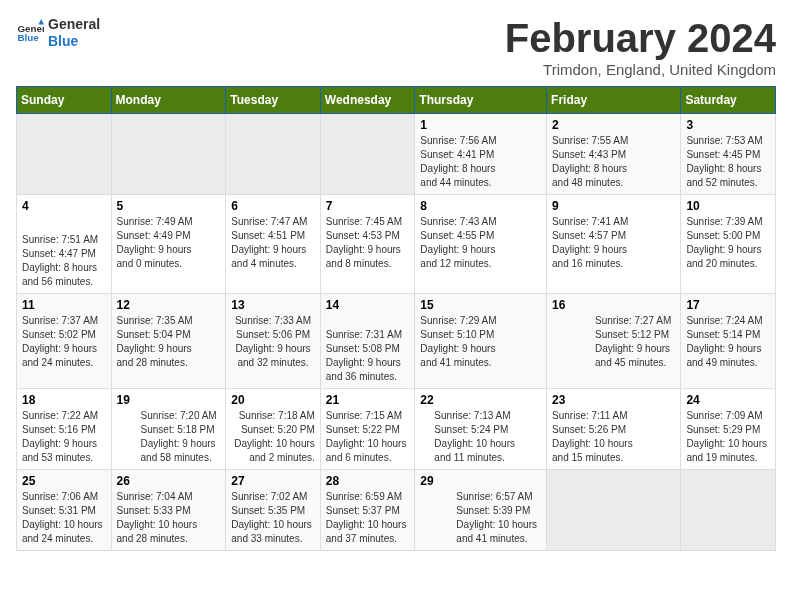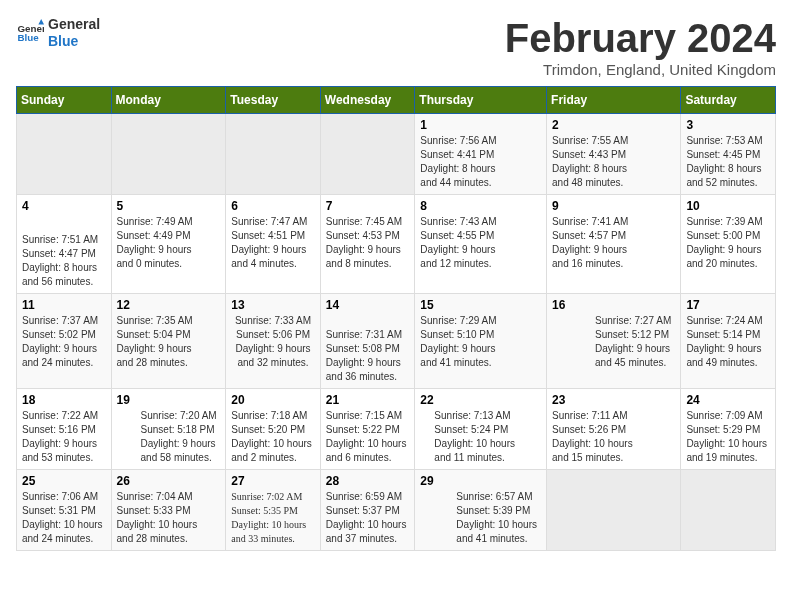--- a/index.html
+++ b/index.html
@@ -257,21 +257,21 @@
         </td>
         <td>
           <span class="day-number">19</span>
           <div class="day-info" style="white-space: pre-line; margin-left: 24px;">Sunrise: 7:20 AM
 Sunset: 5:18 PM
 Daylight: 9 hours
 and 58 minutes.</div>
         </td>
         <td>
           <span class="day-number">20</span>
-          <div class="day-info" style="white-space: pre-line;">Sunrise: 7:18 AM
+          <div class="day-info" style="white-space: pre-line; text-align: right;">Sunrise: 7:18 AM
 Sunset: 5:20 PM
 Daylight: 10 hours
 and 2 minutes.</div>
         </td>
         <td>
           <span class="day-number">21</span>
           <div class="day-info" style="white-space: pre-line;">Sunrise: 7:15 AM
 Sunset: 5:22 PM
 Daylight: 10 hours
 and 6 minutes.</div>
@@ -308,21 +308,21 @@
         </td>
         <td>
           <span class="day-number">26</span>
           <div class="day-info" style="white-space: pre-line;">Sunrise: 7:04 AM
 Sunset: 5:33 PM
 Daylight: 10 hours
 and 28 minutes.</div>
         </td>
         <td>
           <span class="day-number">27</span>
-          <div class="day-info" style="white-space: pre-line; font-family: Liberation Serif, serif;">Sunrise: 7:02 AM
+          <div class="day-info" style="white-space: pre-line;">Sunrise: 7:02 AM
 Sunset: 5:35 PM
 Daylight: 10 hours
 and 33 minutes.</div>
         </td>
         <td>
           <span class="day-number">28</span>
           <div class="day-info" style="white-space: pre-line;">Sunrise: 6:59 AM
 Sunset: 5:37 PM
 Daylight: 10 hours
 and 37 minutes.</div>

